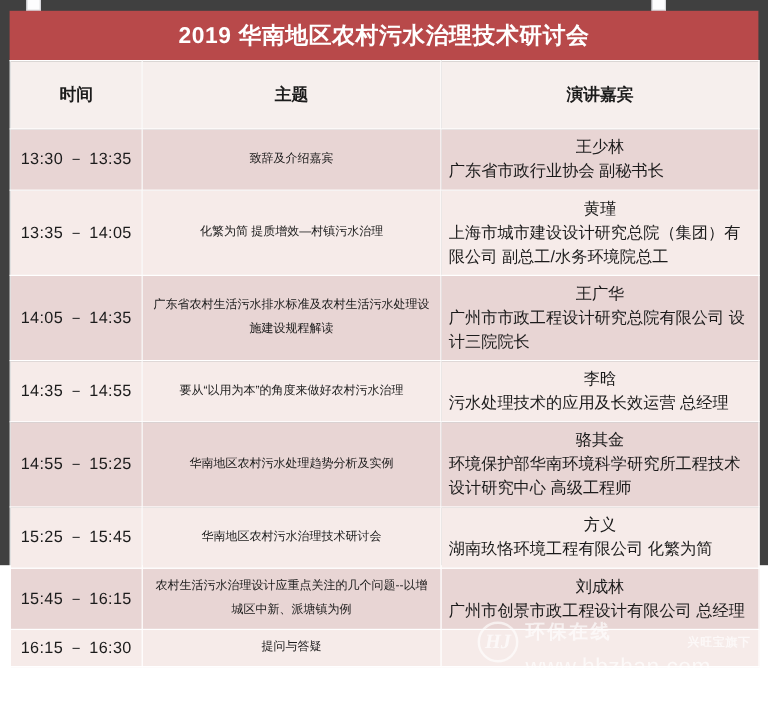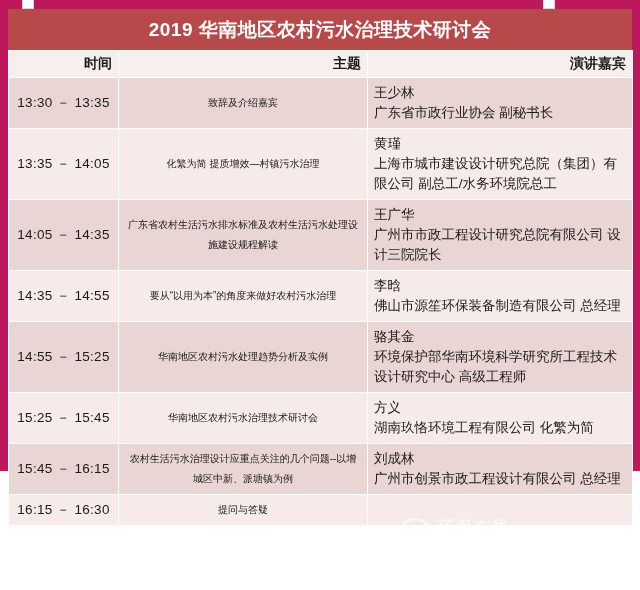--- a/index.html
+++ b/index.html
@@ -9,21 +9,21 @@
     height: 590px;
     overflow: hidden;
     background: #ffffff;
     font-family: "Liberation Sans", "DejaVu Sans", sans-serif;
   }
 
   #page {
     position: relative;
     width: 640px;
     height: 471px;
-    background: #be185d;
+    background: #404040;
   }
 
   
   .crop-mark {
     position: absolute;
     top: 0;
     width: 12px;
     height: 9px;
     border: 1px solid #d9d9dd;
     border-top: none;
@@ -79,25 +79,25 @@
   table.agenda th,
   table.agenda td {
     border: 1px solid #ffffff;
     vertical-align: middle;
     color: #1b1b1b;
     padding: 5px 6px;
   }
 
   table.agenda thead th {
     background: #f6efed;
-    text-align: right;
+    text-align: center;
     font-size: 14px;
     font-weight: bold;
     height: 27px;
-    padding: 4px 6px;
+    padding: 19px 6px;
   }
 
   table.agenda tbody tr.odd  td { background: #e8d5d4; }
   table.agenda tbody tr.even td { background: #f6ebe9; }
 
   td.time {
     text-align: center;
     font-size: 13.5px;
     white-space: nowrap;
     letter-spacing: 0.3px;
@@ -105,21 +105,21 @@
   td.topic {
     font-size: 10px;
     line-height: 20px;
     text-align: center;
   }
   td.guest {
     font-size: 13.5px;
     line-height: 20px;
     text-align: left;
   }
-  td.guest .guest-name { display: block; }
+  td.guest .guest-name { display: block; text-align: center; }
   td.guest .guest-org  { display: block; }
 
   
   .watermark {
     position: absolute;
     left: 398px;
     top: 516px;
     width: 234px;
     height: 54px;
     pointer-events: none;
@@ -215,21 +215,21 @@
             <td class="guest">
               <span class="guest-name">王广华</span>
               <span class="guest-org">广州市市政工程设计研究总院有限公司  设计三院院长</span>
             </td>
           </tr>
           <tr class="even">
             <td class="time">14:35 － 14:55</td>
             <td class="topic">要从“以用为本”的角度来做好农村污水治理</td>
             <td class="guest">
               <span class="guest-name">李晗</span>
-              <span class="guest-org">佛山市源笙环保装备制造有限公司  总经理</span>
+              <span class="guest-org">污水处理技术的应用及长效运营  总经理</span>
             </td>
           </tr>
           <tr class="odd">
             <td class="time">14:55 － 15:25</td>
             <td class="topic">华南地区农村污水处理趋势分析及实例</td>
             <td class="guest">
               <span class="guest-name">骆其金</span>
               <span class="guest-org">环境保护部华南环境科学研究所工程技术设计研究中心  高级工程师</span>
             </td>
           </tr>

